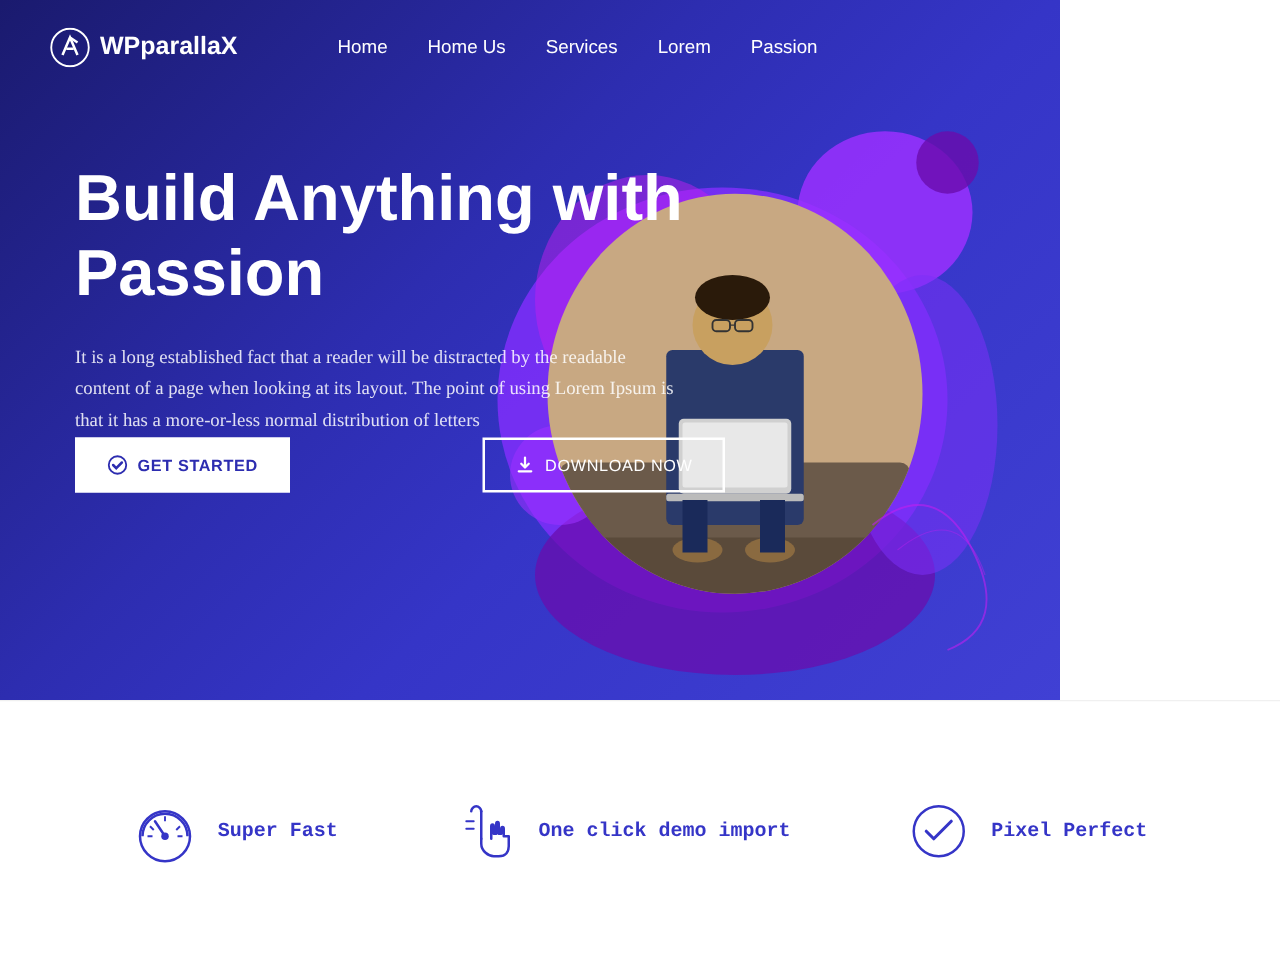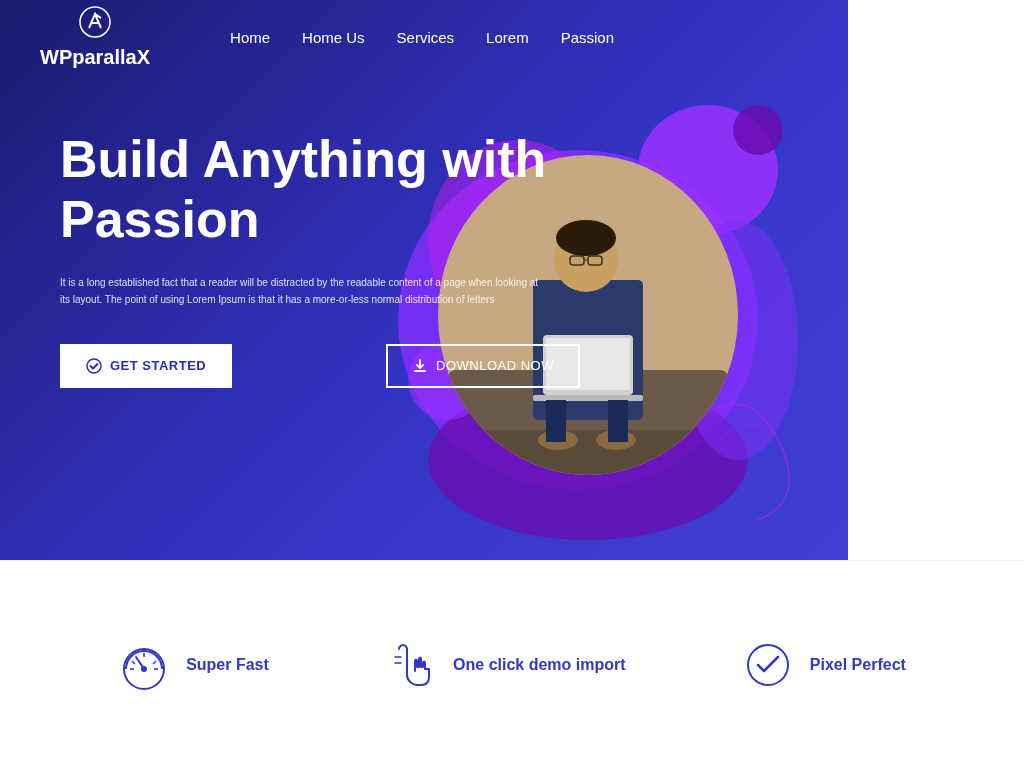--- a/index.html
+++ b/index.html
@@ -16,21 +16,20 @@
       z-index: 10;
     }
     .logo {
       display: flex;
       align-items: center;
       gap: 8px;
       color: #fff;
       font-weight: 700;
       font-size: 20px;
       text-decoration: none;
-      flex-direction: column;
     }
     .logo-icon {
       width: 32px;
       height: 32px;
     }
     .nav-links {
       display: flex;
       gap: 32px;
       margin-left: 80px;
       list-style: none;
@@ -76,24 +75,24 @@
     }
     .hero-title {
       color: #fff;
       font-size: 52px;
       font-weight: 700;
       line-height: 1.15;
       margin-bottom: 24px;
     }
     .hero-desc {
       color: rgba(255,255,255,0.85);
-      font-size: 10px;
+      font-size: 15px;
       line-height: 1.7;
       max-width: 480px;
-      margin-bottom: 36px;
+      font-family: Liberation Serif, serif;
     }
     .hero-buttons {
       display: flex;
       gap: 16px;
       justify-content: space-between;
     }
     .btn-get-started {
       background: #fff;
       color: #2d2db0;
       border: 2px solid #fff;
@@ -134,20 +133,21 @@
     
     .features-bar {
       width: 1024px;
       height: 208px;
       background: #fff;
       display: flex;
       align-items: center;
       justify-content: space-around;
       padding: 0 60px;
       border-top: 1px solid #f0f0f0;
+      font-family: Liberation Mono, monospace;
     }
     .feature-item {
       display: flex;
       align-items: center;
       gap: 16px;
     }
     .feature-icon {
       width: 52px;
       height: 52px;
       color: #3535c7;

